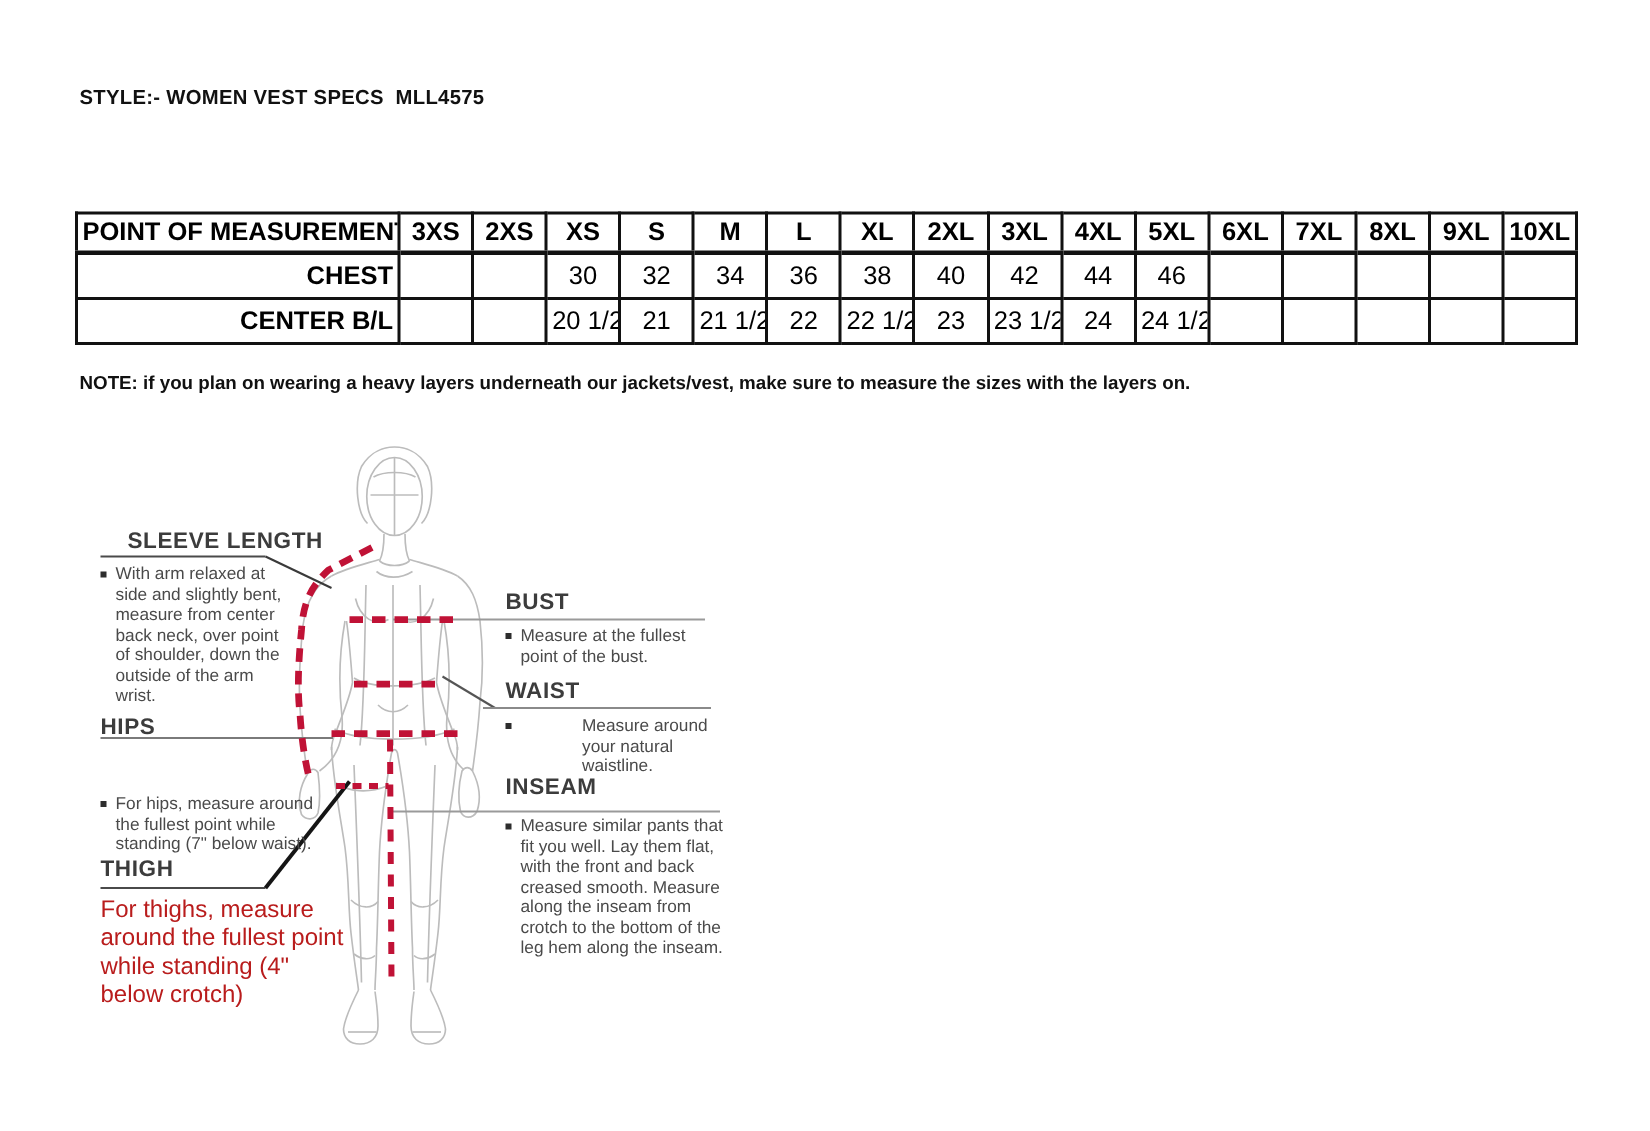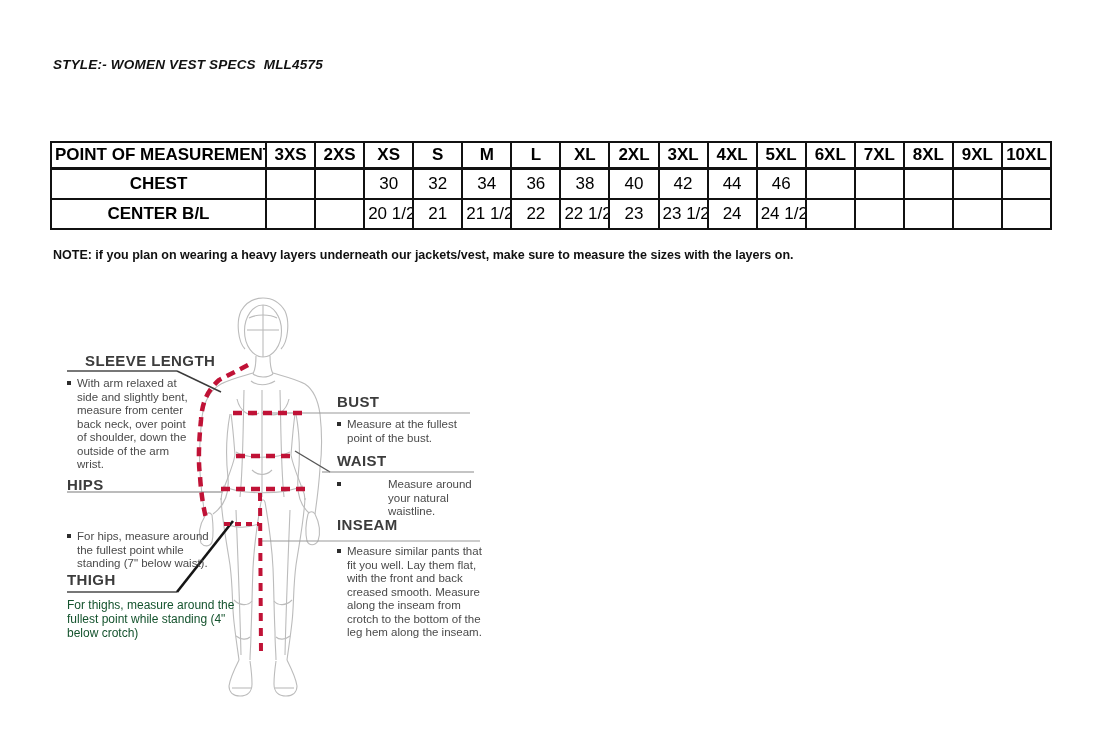--- a/index.html
+++ b/index.html
@@ -2,54 +2,54 @@
 <html><head>
 <meta charset="utf-8">
 <style>
   html,body{margin:0;padding:0;}
   body{
     width:1100px;height:754px;position:relative;background:#ffffff;
     font-family:"Liberation Sans", sans-serif;color:#000;overflow:hidden;
   }
   .doc-title{
     position:absolute;left:53px;top:57px;font-size:13.5px;font-weight:700;
-    letter-spacing:0.2px;color:#111;white-space:pre;font-style:italic;
+    letter-spacing:0.2px;color:#111;white-space:pre;
   }
   .size-table{
     position:absolute;left:50px;top:141px;width:1002px;
     border-collapse:collapse;table-layout:fixed;
   }
   .size-table th,.size-table td{
     border:2px solid #111;padding:0 3px;height:28px;overflow:hidden;
     font-size:17px;white-space:nowrap;
   }
   .size-table thead th{height:24px;border-bottom:3px solid #111;font-weight:700;text-align:center;}
   .size-table thead th.pom{text-align:left;}
   .size-table td{text-align:center;font-weight:400;}
-  .size-table td.rowlabel{text-align:center;font-weight:700;margin-left:39px;}
+  .size-table td.rowlabel{text-align:right;font-weight:700;margin-left:39px;}
   .size-table col.c0{width:215px;}
   .note-line{
     position:absolute;left:53px;top:248px;font-size:12.5px;font-weight:700;
     color:#111;white-space:pre;text-align:center;
   }
   .fig-svg{position:absolute;left:0;top:0;width:1100px;height:754px;}
   .dg-label{position:absolute;}
   .dg-title{
     font-size:15px;font-weight:700;letter-spacing:0.4px;color:#3c3c3c;
     line-height:1.05;
   }
   .dg-desc{
     display:flex;align-items:flex-start;
     font-size:11.5px;color:#4a4a4a;line-height:1.18;
   }
   .dg-desc .txt{flex:1;}
   .bullet{
     width:4px;height:4px;background:#2d2d2d;margin:4px 6px 0 0;flex:0 0 auto;
   }
-  .thigh-desc{font-size:12px;color:#14532d;}
+  .thigh-desc{font-size:16px;color:#b91c1c;}
 </style>
 </head>
 <body>
 
 <div class="doc-title">STYLE:- WOMEN VEST SPECS  MLL4575</div>
 
 <table class="size-table">
   <colgroup>
     <col class="c0">
       <col>

